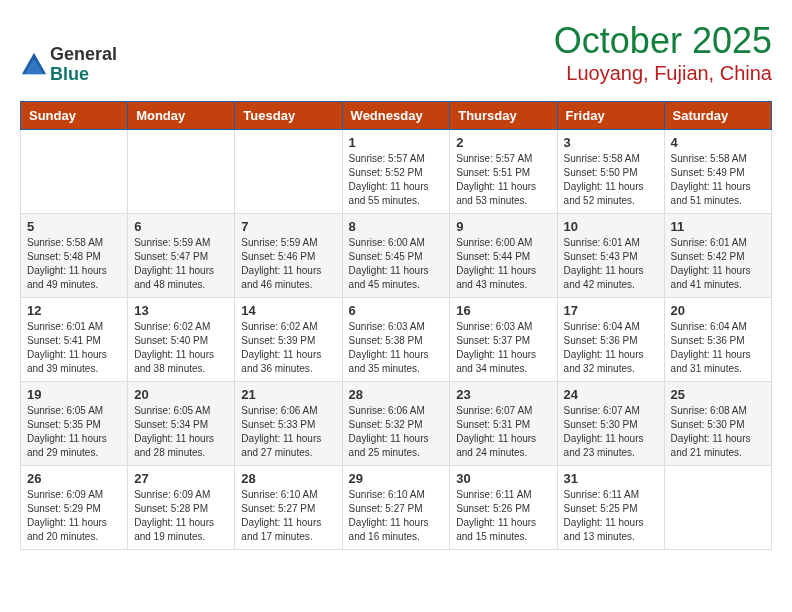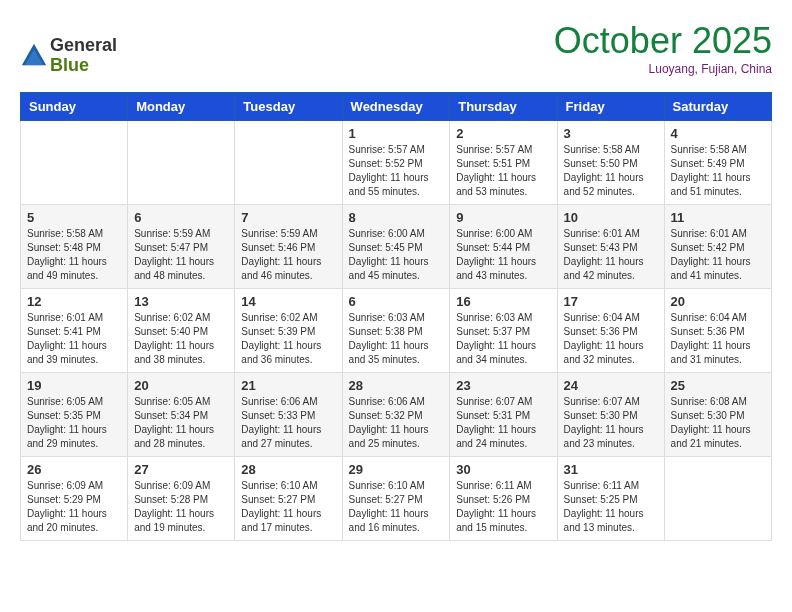--- a/index.html
+++ b/index.html
@@ -19,45 +19,45 @@
     .logo {
       display: flex;
       align-items: center;
     }
     .logo-text {
       font-size: 18px;
       font-weight: bold;
       line-height: 1.1;
     }
     .logo-general { color: #333; }
-    .logo-blue { color: #4d7c0f; }
+    .logo-blue { color: #0f766e; }
     .logo-icon {
       width: 28px;
       height: 28px;
       margin-right: 2px;
     }
     .title-block {
       text-align: right;
     }
     .month-title {
       font-size: 36px;
       color: #15803d;
       font-weight: normal;
     }
     .location {
-      font-size: 12px;
-      color: #701a75;
+      font-size: 20px;
+      color: #b91c1c;
     }
     .calendar {
       width: 100%;
       border-collapse: collapse;
       border: 1px solid #ccc;
     }
     .calendar th {
-      background-color: #1d4ed8;
+      background-color: #c2410c;
       color: #fff;
       text-align: left;
       padding: 6px 8px;
       font-size: 13px;
       border: 1px solid #1a5fa8;
     }
     .calendar td {
       vertical-align: top;
       padding: 5px 6px;
       border: 1px solid #ddd;

